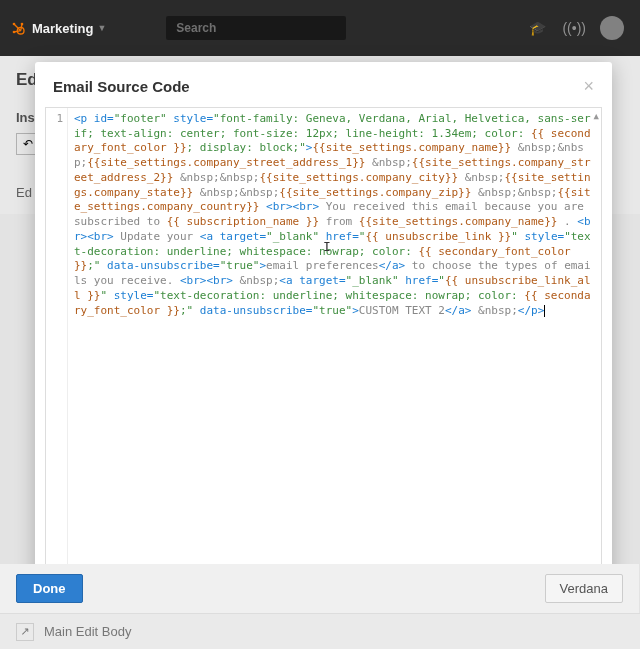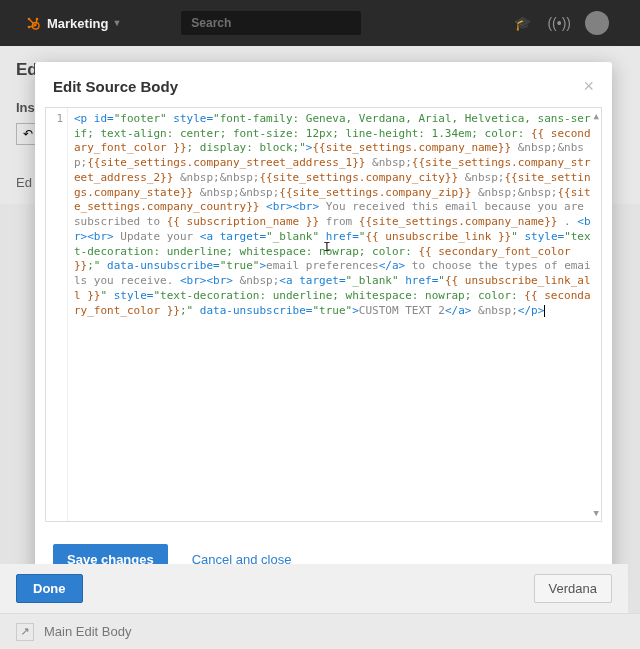--- a/index.html
+++ b/index.html
@@ -1,19 +1,19 @@
 <!DOCTYPE html>
 <html><head>
 <meta charset="utf-8">
 <style>
 * { box-sizing: border-box; margin: 0; padding: 0; }
 body { font-family: Arial, Helvetica, sans-serif; background: #f0f0f0; width: 640px; height: 649px; overflow: hidden; position: relative; }
 
 
-.topnav { background: #2d2d2d; height: 46px; display: flex; align-items: center; padding: 0 25px; color: #ccc; font-size: 13px; }
+.topnav { background: #2d2d2d; height: 56px; display: flex; align-items: center; padding: 0 10px; color: #ccc; font-size: 13px; }
 .topnav .logo { width: 16px; height: 16px; margin-right: 6px; }
 .topnav .brand { font-weight: 600; color: #fff; }
 .topnav .chev { font-size: 9px; margin-left: 4px; color: #888; }
 .topnav .search { margin-left: 60px; background: #1a1a1a; border: none; padding: 5px 10px; color: #888; font-size: 12px; width: 180px; border-radius: 2px; font-weight: bold; }
 .topnav .spacer { flex: 1; }
 .topnav .icn { margin: 0 8px; color: #999; font-size: 14px; }
 .topnav .avatar { width: 24px; height: 24px; border-radius: 50%; background: #888; margin: 0 6px; }
 .topnav .userinfo { font-size: 10px; line-height: 1.2; color: #aaa; }
 
 
@@ -40,21 +40,21 @@
 .code .t-q { color: #3f8d3f; }
 .caret { display:inline-block; width:1px; height:12px; background:#000; vertical-align:middle; }
 .scroll-up { position:absolute; right:2px; top:2px; color:#999; font-size:9px; }
 .scroll-dn { position:absolute; right:2px; bottom:2px; color:#999; font-size:9px; }
 .textcursor { position:absolute; left:255px; top:130px; color:#333; font-size:13px; }
 .modal-ft { padding: 12px 18px; display: flex; align-items: center; gap: 24px; }
 .btn-primary { background: #2e7fd0; color: #fff; border: none; padding: 8px 14px; font-size: 13px; font-weight: 600; border-radius: 2px; cursor: pointer; }
 .btn-link { color: #2e7fd0; background: none; border: none; font-size: 13px; cursor: pointer; }
 
 
-.bottombar { position: absolute; left: 0; right: 12px; bottom: 36px; padding: 10px 16px; background: #f0f0f0; display: flex; align-items: center; }
+.bottombar { position: absolute; left: 0; right: 1px; bottom: 36px; padding: 10px 16px; background: #f0f0f0; display: flex; align-items: center; }
 .btn-done { background: #2e7fd0; color: #fff; border: 1px solid #2568ad; padding: 6px 16px; font-size: 13px; font-weight: 600; border-radius: 2px; cursor: pointer; }
 .btn-cancel { background: #f5f5f5; border: 1px solid #ccc; padding: 6px 14px; font-size: 13px; border-radius: 2px; cursor: pointer; margin-left: auto; color: #555; }
 .bottomrow { position:absolute; left:0; right:0; bottom:0; height:36px; background:#eaeaea; display:flex; align-items:center; padding:0 16px; font-size:13px; color:#777; border-top:1px solid #ddd; }
 .bottomrow .tog { border:1px solid #ccc; width:18px; height:18px; display:inline-flex; align-items:center; justify-content:center; margin-right:10px; font-size:11px; color:#777; }
 </style>
 </head>
 <body>
 
 <div class="topnav">
   <svg class="logo" viewBox="0 0 24 24">
@@ -79,36 +79,32 @@
   <h2>Edit Office Location Information Options</h2>
   <div class="ins">Ins</div>
   <div class="undo">↶</div>
   <div class="ed">Ed</div>
 </div>
 
 <div class="overlay"></div>
 
 <div class="modal">
   <div class="modal-hd">
-    <h3>Edit Source Body</h3>
+    <h3>Email Source Code</h3>
     <span class="close">×</span>
   </div>
   <div class="modal-body">
     <div class="gutter">
       <div>1</div>
     </div>
     <div class="code"><span class="t-tag">&lt;p id=</span><span class="t-q">"footer"</span><span class="t-tag"> style=</span><span class="t-q">"font-family: Geneva, Verdana, Arial, Helvetica, sans-serif; text-align: center; font-size: 12px; line-height: 1.34em; color: </span><span class="t-var">{{ secondary_font_color }}</span><span class="t-q">; display: block;"</span><span class="t-tag">&gt;</span><span class="t-var">{{site_settings.company_name}}</span><span class="t-txt"> &amp;nbsp;&amp;nbsp;</span><span class="t-var">{{site_settings.company_street_address_1}}</span><span class="t-txt"> &amp;nbsp;</span><span class="t-var">{{site_settings.company_street_address_2}}</span><span class="t-txt"> &amp;nbsp;&amp;nbsp;</span><span class="t-var">{{site_settings.company_city}}</span><span class="t-txt"> &amp;nbsp;</span><span class="t-var">{{site_settings.company_state}}</span><span class="t-txt"> &amp;nbsp;&amp;nbsp;</span><span class="t-var">{{site_settings.company_zip}}</span><span class="t-txt"> &amp;nbsp;&amp;nbsp;</span><span class="t-var">{{site_settings.company_country}}</span><span class="t-tag"> &lt;br&gt;&lt;br&gt;</span><span class="t-txt"> You received this email because you are subscribed to </span><span class="t-var">{{ subscription_name }}</span><span class="t-txt"> from </span><span class="t-var">{{site_settings.company_name}}</span><span class="t-txt"> . </span><span class="t-tag">&lt;br&gt;&lt;br&gt;</span><span class="t-txt"> Update your </span><span class="t-tag">&lt;a target=</span><span class="t-q">"_blank"</span><span class="t-tag"> href=</span><span class="t-q">"</span><span class="t-var">{{ unsubscribe_link }}</span><span class="t-q">"</span><span class="t-tag"> style=</span><span class="t-q">"text-decoration: underline; whitespace: nowrap; color: </span><span class="t-var">{{ secondary_font_color }}</span><span class="t-q">;"</span><span class="t-tag"> data-unsubscribe=</span><span class="t-q">"true"</span><span class="t-tag">&gt;</span><span class="t-txt">email preferences</span><span class="t-tag">&lt;/a&gt;</span><span class="t-txt"> to choose the types of emails you receive. </span><span class="t-tag">&lt;br&gt;&lt;br&gt;</span><span class="t-txt"> &amp;nbsp;</span><span class="t-tag">&lt;a target=</span><span class="t-q">"_blank"</span><span class="t-tag"> href=</span><span class="t-q">"</span><span class="t-var">{{ unsubscribe_link_all }}</span><span class="t-q">"</span><span class="t-tag"> style=</span><span class="t-q">"text-decoration: underline; whitespace: nowrap; color: </span><span class="t-var">{{ secondary_font_color }}</span><span class="t-q">;"</span><span class="t-tag"> data-unsubscribe=</span><span class="t-q">"true"</span><span class="t-tag">&gt;</span><span class="t-txt">CUSTOM TEXT 2</span><span class="t-tag">&lt;/a&gt;</span><span class="t-txt"> &amp;nbsp;</span><span class="t-tag">&lt;/p&gt;</span><span class="caret"></span>
       <span class="scroll-up">▲</span>
       <span class="scroll-dn">▼</span>
       <span class="textcursor">I</span>
     </div>
-  </div>
-  <div class="modal-ft">
-    <button class="btn-primary">Save changes</button>
-    <button class="btn-link">Cancel and close</button>
   </div>
 </div>
 
 <div class="bottombar">
   <button class="btn-done">Done</button>
   <button class="btn-cancel">Verdana</button>
 </div>
 <div class="bottomrow">
   <span class="tog">↗</span>
   <span>Main Edit Body</span>

